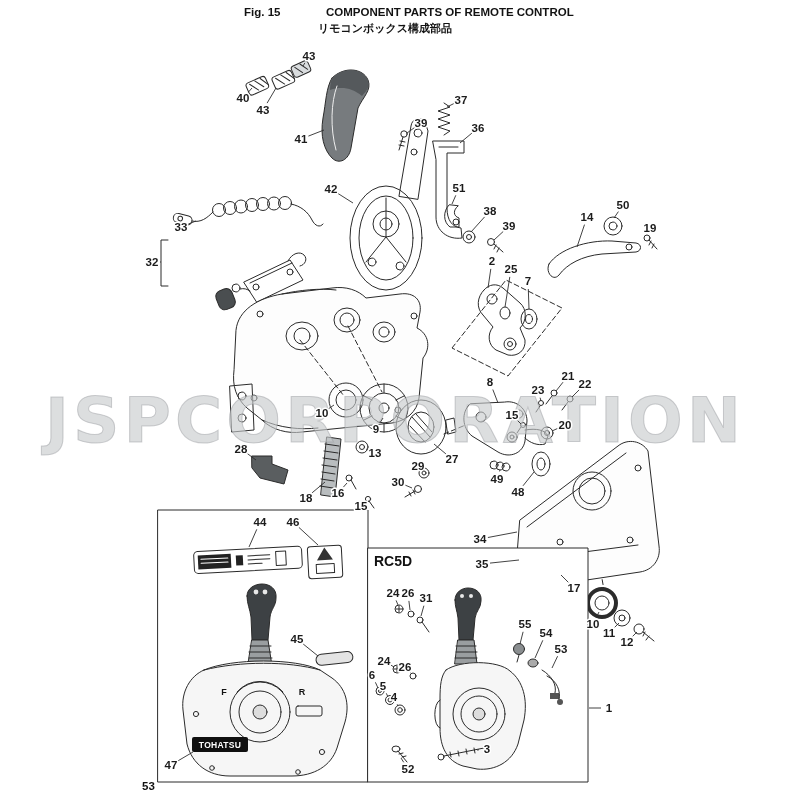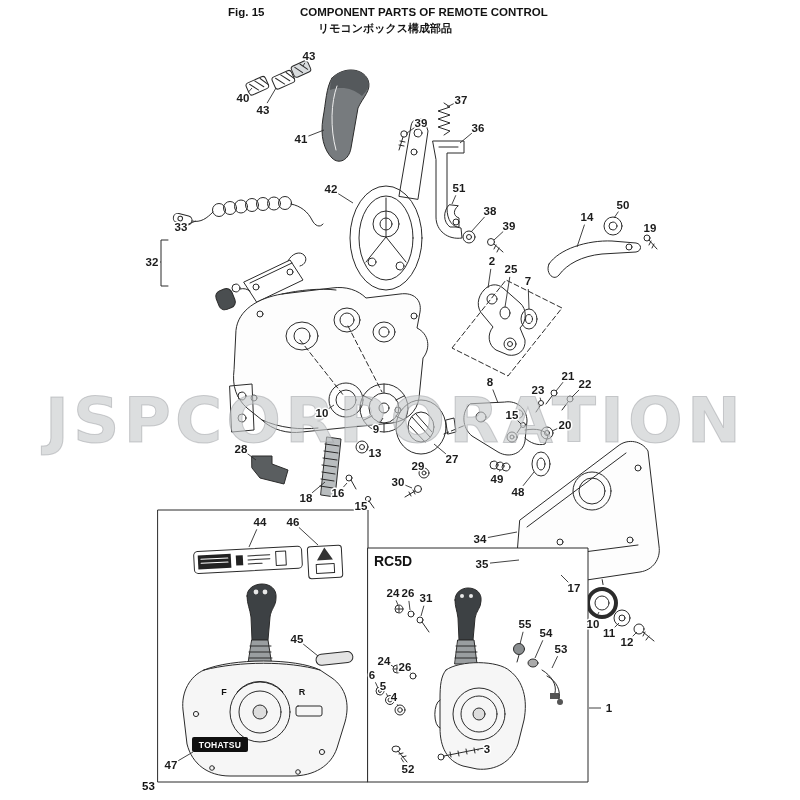--- a/index.html
+++ b/index.html
@@ -469,16 +469,16 @@
       <text x="171" y="769" class="pnum">47</text>
       <line x1="403.7" y1="762.3" x2="401" y2="758" class="leader"></line>
       <text x="408" y="773" class="pnum">52</text>
       <line x1="479.0" y1="749.8" x2="477" y2="750" class="leader"></line>
       <text x="487" y="753" class="pnum">3</text>
       <line x1="601.0" y1="708.0" x2="589" y2="708" class="leader"></line>
       <text x="609" y="712" class="pnum">1</text>
     </g>
 </svg>
 
-<div class="hdr" style="left:228px;top:6px">Fig. 15</div>
-<div class="hdr" style="left:300px;top:6px">COMPONENT PARTS OF REMOTE CONTROL</div>
+<div class="hdr" style="left:244px;top:6px">Fig. 15</div>
+<div class="hdr" style="left:326px;top:6px">COMPONENT PARTS OF REMOTE CONTROL</div>
 <div class="hdr jp" style="left:318px;top:21px">リモコンボックス構成部品</div>
 <div class="hdr" style="left:142px;top:780px">53</div>
 
 </body></html>

